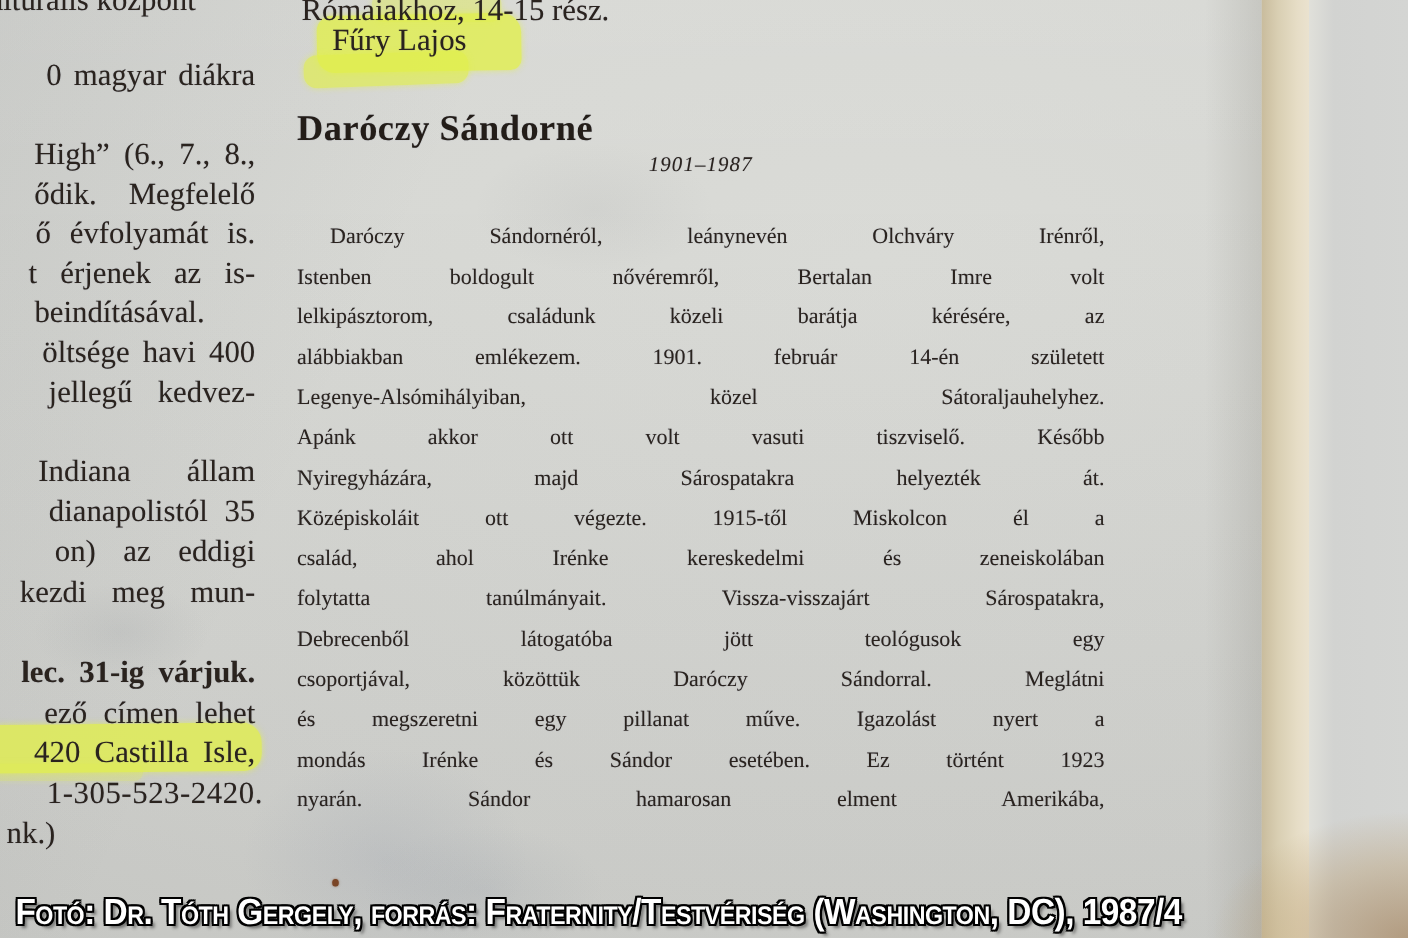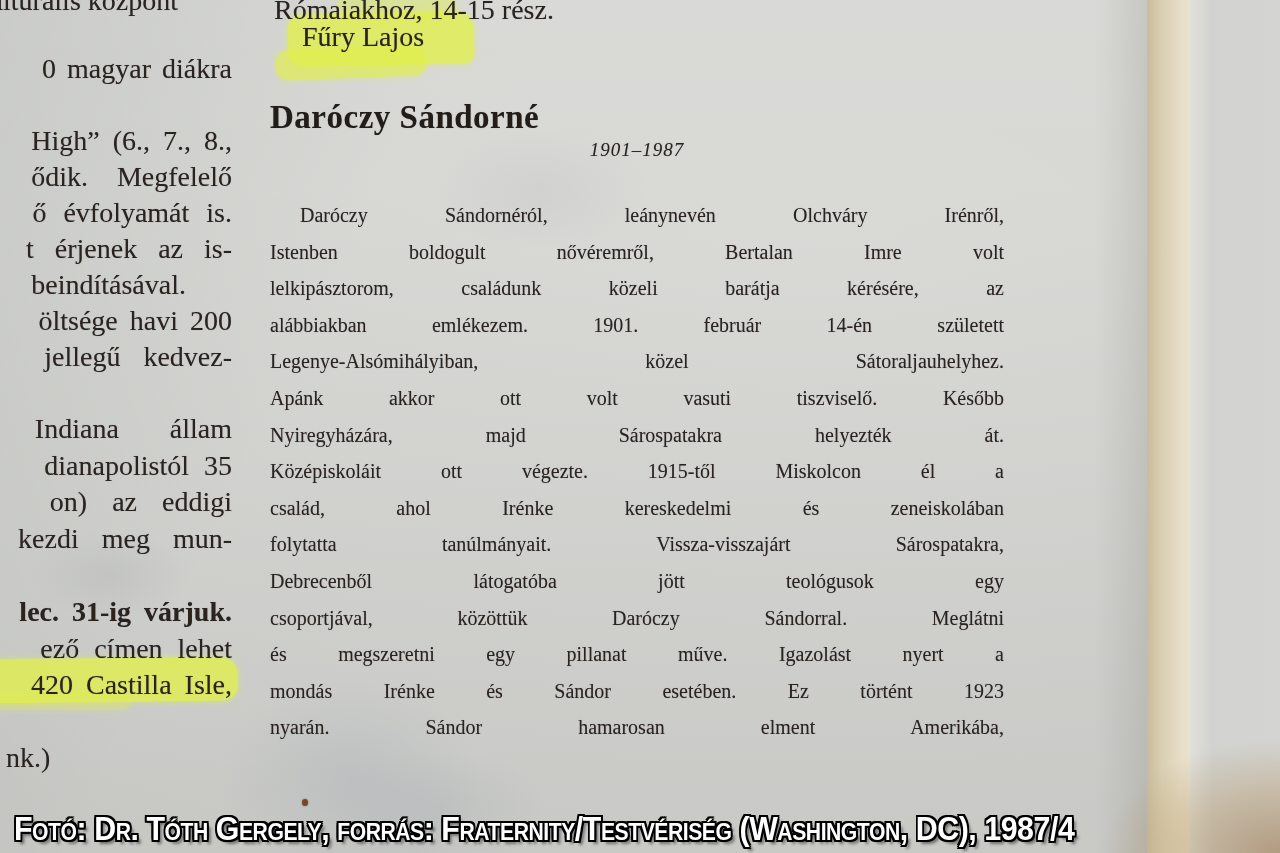--- a/index.html
+++ b/index.html
@@ -69,29 +69,30 @@
   <div class="hl" style="left:-10px;top:694px;width:140px;height:16px;border-radius:8px;opacity:0.4;"></div>
 
   <div id="left-col">
     <div class="lline page-text" style="top:-16px;right:54px;">ulturális központ</div>
     <div class="lline page-text" style="top:52px;word-spacing:4px;">0 magyar diákra</div>
     <div class="lline page-text" style="top:124px;word-spacing:6px;">High” (6., 7., 8.,</div>
     <div class="lline page-text" style="top:160px;word-spacing:22px;">ődik. Megfelelő</div>
     <div class="lline page-text" style="top:196px;word-spacing:10px;">ő évfolyamát is.</div>
     <div class="lline page-text" style="top:232px;word-spacing:14px;">t érjenek az is-</div>
     <div class="lline page-text" style="top:268px;right:46px;">beindításával.</div>
-    <div class="lline page-text" style="top:304px;word-spacing:5px;">öltsége havi 200</div>
+    <div class="lline page-text" style="top:304px;word-spacing:5px;">öltsége havi 400</div>
     <div class="lline page-text" style="top:340px;word-spacing:16px;">jellegű kedvez-</div>
     <div class="lline page-text" style="top:412px;word-spacing:44px;">Indiana állam</div>
     <div class="lline page-text" style="top:449px;word-spacing:8px;margin-left:20px;">dianapolistól 35</div>
     <div class="lline page-text" style="top:485px;word-spacing:18px;">on) az eddigi</div>
     <div class="lline page-text" style="top:522px;word-spacing:16px;">kezdi meg mun-</div>
     <div class="lline page-text" style="top:595px;word-spacing:6px;font-weight:bold;">lec. 31-ig várjuk.</div>
     <div class="lline page-text" style="top:632px;word-spacing:8px;text-align:right;">ező címen lehet</div>
     <div class="lline page-text" style="top:668px;word-spacing:6px;">420 Castilla Isle,</div>
+    <div class="lline page-text" style="top:705px;right:-7px;letter-spacing:0.5px;">1-305-523-2420.</div>
     <div class="lline page-text" style="top:741px;left:6px;right:auto;">nk.)</div>
   </div>
 
   <div id="main-col">
     <div class="pretext page-text">Rómaiakhoz, 14-15 rész.</div>
     <div class="author page-text">Fűry Lajos</div>
     <div class="title page-text">Daróczy Sándorné</div>
     <div class="dates page-text">1901–1987</div>
     <div id="body-block">
       <div class="bline page-text indent">Daróczy Sándornéról, leánynevén Olchváry Irénről,</div>

